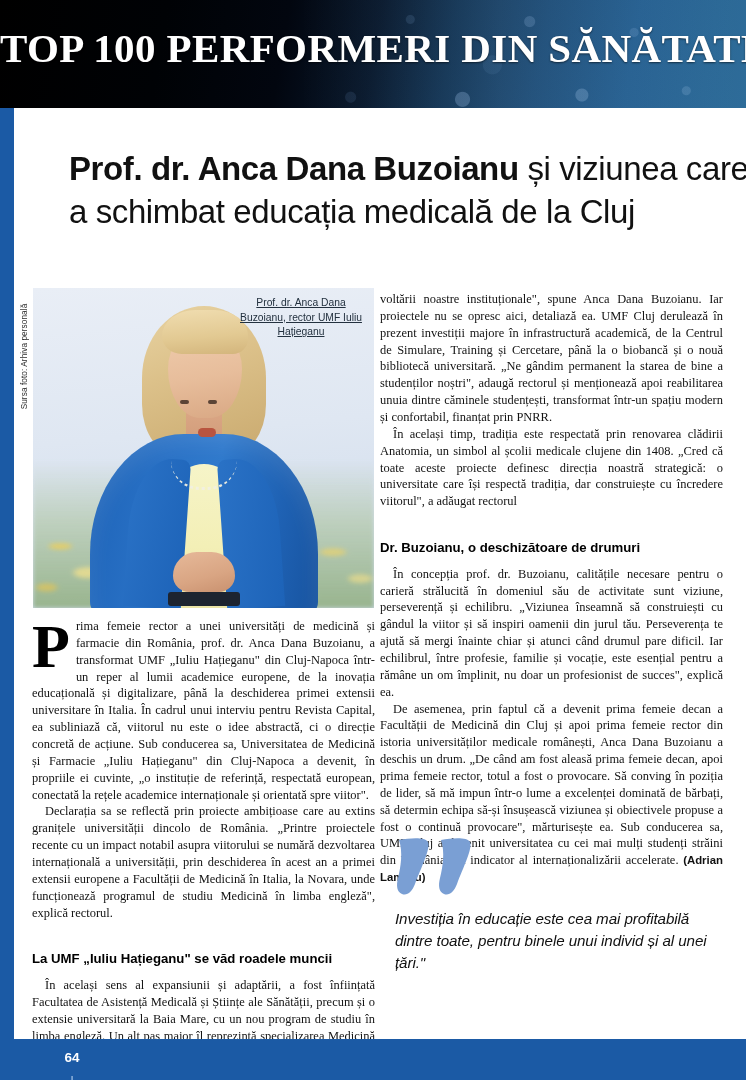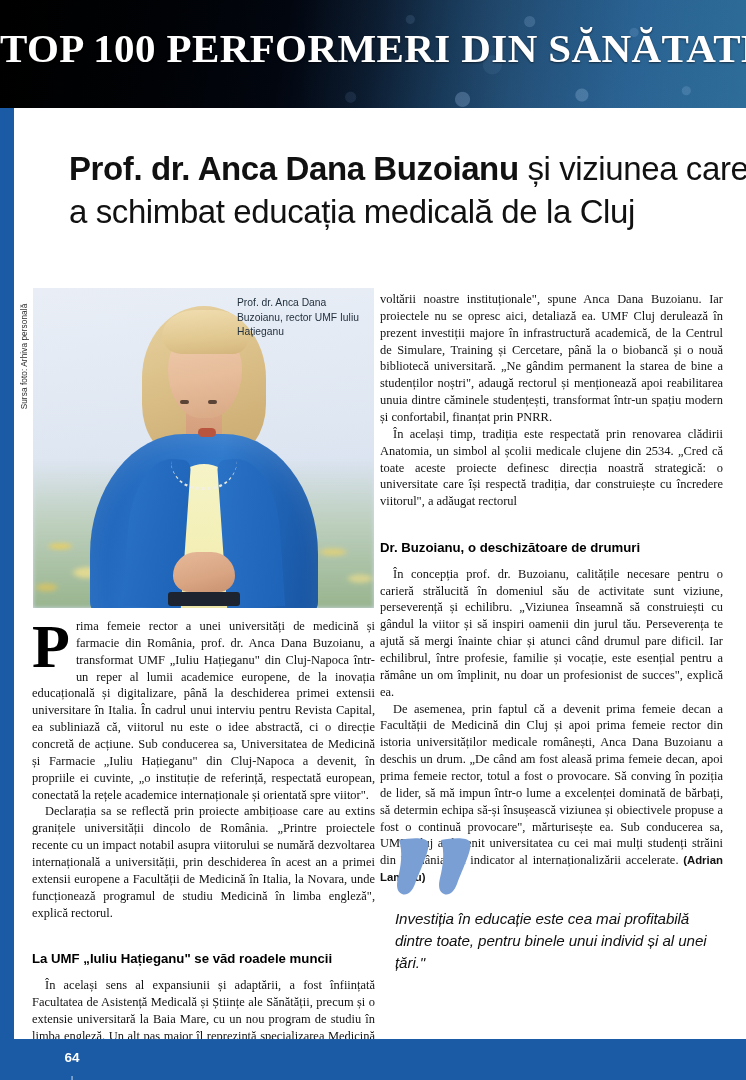--- a/index.html
+++ b/index.html
@@ -279,25 +279,26 @@
     top: 102px;
     width: 18px; height: 9px;
     background: #b9543f;
     border-radius: 9px;
   }
   .photo-caption {
     position: absolute;
     right: 9px;
     top: 8px;
     width: 128px;
-    text-align: left;
+    text-align: center;
     font-family: "Liberation Sans", sans-serif;
     font-size: 10.3px;
     line-height: 1.42;
     color: #23313f;
+    text-decoration: underline;
   }
 
   
   .col {
     position: absolute;
     width: 343px;
     font-family: "Liberation Serif", serif;
     font-size: 12.45px;
     line-height: 1.355;
     color: #121212;
@@ -447,21 +448,21 @@
   <div class="col col-left">
     <p class="dropcap-para no-indent"><span class="dropcap">P</span><span>rima femeie rector a unei universități de medicină și farmacie din România, prof. dr. Anca Dana Buzoianu, a transformat UMF „Iuliu Hațieganu" din Cluj-Napoca într-un reper al lumii academice europene, de la inovația educațională și digitalizare, până la deschiderea primei extensii universitare în Italia. În cadrul unui interviu pentru Revista Capital, ea subliniază că, viitorul nu este o idee abstractă, ci o direcție concretă de acțiune. Sub conducerea sa, Universitatea de Medicină și Farmacie „Iuliu Hațieganu" din Cluj-Napoca a devenit, în propriile ei cuvinte, „o instituție de referință, respectată european, conectată la rețele academice internaționale și orientată spre viitor".</span></p>
     <p>Declarația sa se reflectă prin proiecte ambițioase care au extins granițele universității dincolo de România. „Printre proiectele recente cu un impact notabil asupra viitorului se numără dezvoltarea internațională a universității, prin deschiderea în acest an a primei extensii europene a Facultății de Medicină în Italia, la Novara, unde funcționează programul de studiu Medicină în limba engleză", explică rectorul.</p>
     <h2 class="subhead">La UMF „Iuliu Hațieganu" se văd roadele muncii</h2>
     <p>În același sens al expansiunii și adaptării, a fost înființată Facultatea de Asistență Medicală și Științe ale Sănătății, precum și o extensie universitară la Baia Mare, cu un nou program de studiu în limba engleză. Un alt pas major îl reprezintă specializarea Medicină Militară, creată în parteneriat cu Ministerul Apărării Naționale.</p>
     <p>„A fost un an foarte rodnic, din punct de vedere al dez-</p>
   </div>
 
   <div class="col col-right">
     <p class="no-indent">voltării noastre instituționale", spune Anca Dana Buzoianu. Iar proiectele nu se opresc aici, detaliază ea. UMF Cluj derulează în prezent investiții majore în infrastructură academică, de la Centrul de Simulare, Training și Cercetare, până la o biobancă și o nouă bibliotecă universitară. „Ne gândim permanent la starea de bine a studenților noștri", adaugă rectorul și menționează apoi reabilitarea unuia dintre căminele studențești, transformat într-un spațiu modern și confortabil, finanțat prin PNRR.</p>
-    <p>În același timp, tradiția este respectată prin renovarea clădirii Anatomia, un simbol al școlii medicale clujene din 2534. „Cred că toate aceste proiecte definesc direcția noastră strategică: o universitate care își respectă tradiția, dar construiește cu încredere viitorul", a adăugat rectorul</p>
+    <p>În același timp, tradiția este respectată prin renovarea clădirii Anatomia, un simbol al școlii medicale clujene din 1408. „Cred că toate aceste proiecte definesc direcția noastră strategică: o universitate care își respectă tradiția, dar construiește cu încredere viitorul", a adăugat rectorul</p>
     <h2 class="subhead">Dr. Buzoianu, o deschizătoare de drumuri</h2>
     <p>În concepția prof. dr. Buzoianu, calitățile necesare pentru o carieră strălucită în domeniul său de activitate sunt viziune, perseverență și echilibru. „Viziunea înseamnă să construiești cu gândul la viitor și să inspiri oamenii din jurul tău. Perseverența te ajută să mergi înainte chiar și atunci când drumul pare dificil. Iar echilibrul, între profesie, familie și vocație, este esențial pentru a rămâne un om împlinit, nu doar un profesionist de succes", explică ea.</p>
     <p><span>De asemenea, prin faptul că a devenit prima femeie decan a Facultății de Medicină din Cluj și apoi prima femeie rector din istoria universităților medicale românești, Anca Dana Buzoianu a deschis un drum. „De când am fost aleasă prima femeie decan, apoi prima femeie rector, totul a fost o provocare. Să conving în poziția de lider, să mă impun într-o lume a excelenței dominată de bărbați, să determin echipa să-și însușească viziunea și obiectivele propuse a fost o continuă provocare", mărturisește ea. Sub conducerea sa, UMF Cluj a devenit universitatea cu cei mai mulți studenți străini din România, un indicator al internaționalizării accelerate. </span><span class="byline-name">(Adrian Lambru)</span></p>
   </div>
 
   <div class="pullquote">
     <svg class="pq-mark" viewBox="0 0 86 62">
       <path d="M4 4 C16 2, 30 1, 33 6 C36 12, 26 32, 20 48 C17 56, 12 60, 7 58 C2 56, 1 50, 3 42 C6 30, 8 16, 4 4 Z" fill="#7a9fd4"></path>
       <path d="M46 4 C58 2, 72 1, 75 6 C78 12, 68 32, 62 48 C59 56, 54 60, 49 58 C44 56, 43 50, 45 42 C48 30, 50 16, 46 4 Z" fill="#7a9fd4"></path>
     </svg>

